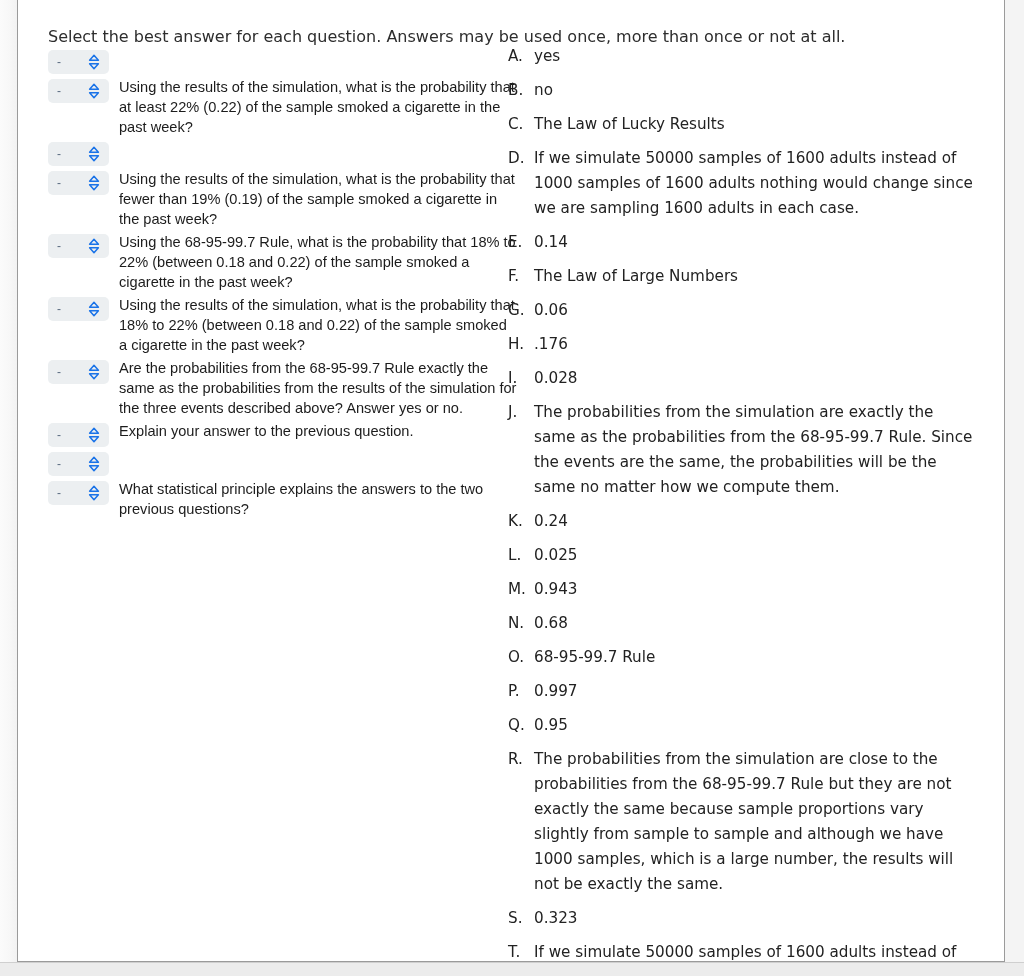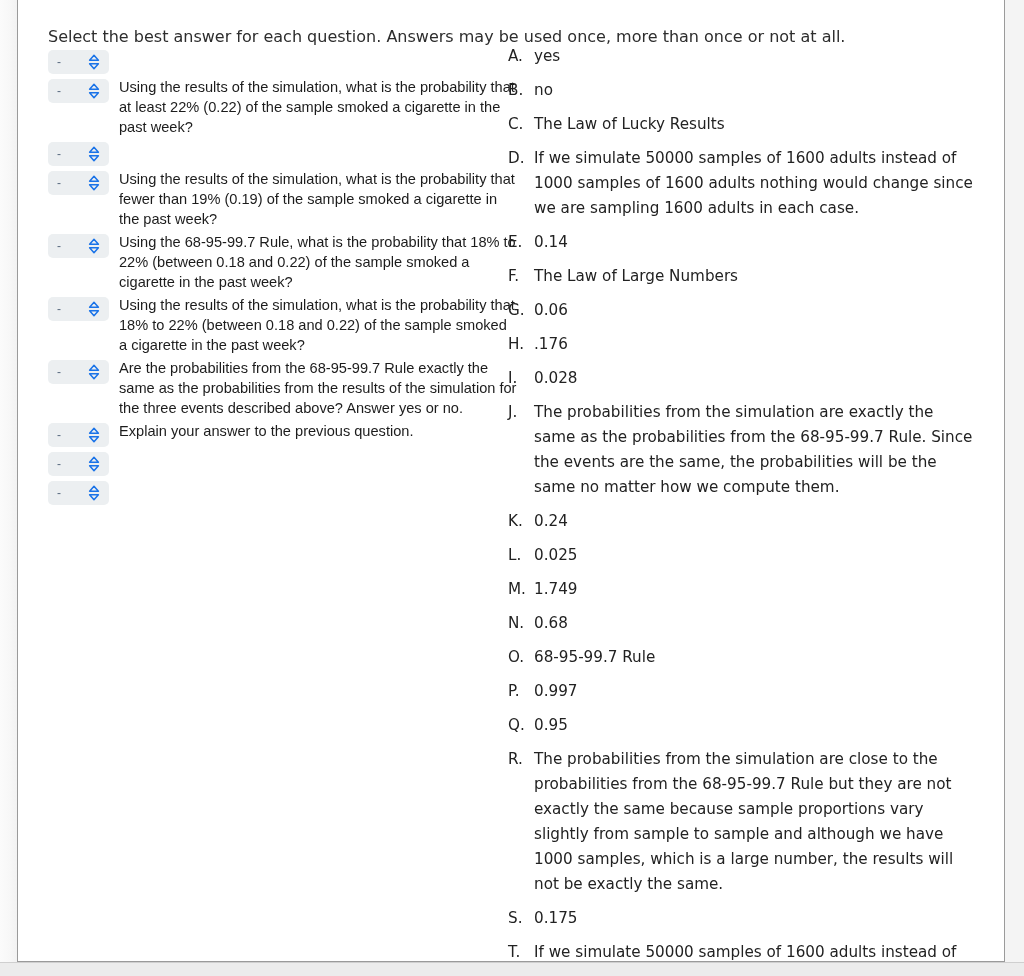--- a/index.html
+++ b/index.html
@@ -283,20 +283,21 @@
           <div class="question-row">
             <div class="select-wrap">
               <div class="mini-select" style="background: rgb(236, 239, 241);">
                 <span class="sel-value">-</span>
                 <span class="sel-arrows"><svg width="14" height="16" viewBox="0 0 14 16" xmlns="http://www.w3.org/2000/svg">
                     <path d="M7 1.2 L11.4 6.3 L2.6 6.3 Z" fill="none" stroke="#1a73e8" stroke-width="1.5" stroke-linejoin="round"></path>
                     <path d="M7 14.8 L11.4 9.7 L2.6 9.7 Z" fill="none" stroke="#1a73e8" stroke-width="1.5" stroke-linejoin="round"></path>
                   </svg></span>
               </div>
             </div>
+            <div class="question-text">What statistical principle explains the answers to the two previous questions?</div>
           </div>
         </div>
 
       <div id="answers-col">
           <div class="answer-row">
             <div class="answer-letter">A.</div>
             <div class="answer-text">yes</div>
           </div>
           <div class="answer-row">
             <div class="answer-letter">B.</div>
@@ -337,21 +338,21 @@
           <div class="answer-row">
             <div class="answer-letter">K.</div>
             <div class="answer-text">0.24</div>
           </div>
           <div class="answer-row">
             <div class="answer-letter">L.</div>
             <div class="answer-text">0.025</div>
           </div>
           <div class="answer-row">
             <div class="answer-letter">M.</div>
-            <div class="answer-text">1.749</div>
+            <div class="answer-text">0.943</div>
           </div>
           <div class="answer-row">
             <div class="answer-letter">N.</div>
             <div class="answer-text">0.68</div>
           </div>
           <div class="answer-row">
             <div class="answer-letter">O.</div>
             <div class="answer-text">68-95-99.7 Rule</div>
           </div>
           <div class="answer-row">
@@ -361,21 +362,21 @@
           <div class="answer-row">
             <div class="answer-letter">Q.</div>
             <div class="answer-text">0.95</div>
           </div>
           <div class="answer-row">
             <div class="answer-letter">R.</div>
             <div class="answer-text">The probabilities from the simulation are close to the probabilities from the 68-95-99.7 Rule but they are not exactly the same because sample proportions vary slightly from sample to sample and although we have 1000 samples, which is a large number, the results will not be exactly the same.</div>
           </div>
           <div class="answer-row">
             <div class="answer-letter">S.</div>
-            <div class="answer-text">0.175</div>
+            <div class="answer-text">0.323</div>
           </div>
           <div class="answer-row">
             <div class="answer-letter">T.</div>
             <div class="answer-text">If we simulate 50000 samples of 1600 adults instead of 1000 samples of 1600 adults the probabilities from the simulation would be closer to the probabilities from the 68-95-99.7 Rule.</div>
           </div>
         </div>
 
     </div>
   </div>
 

